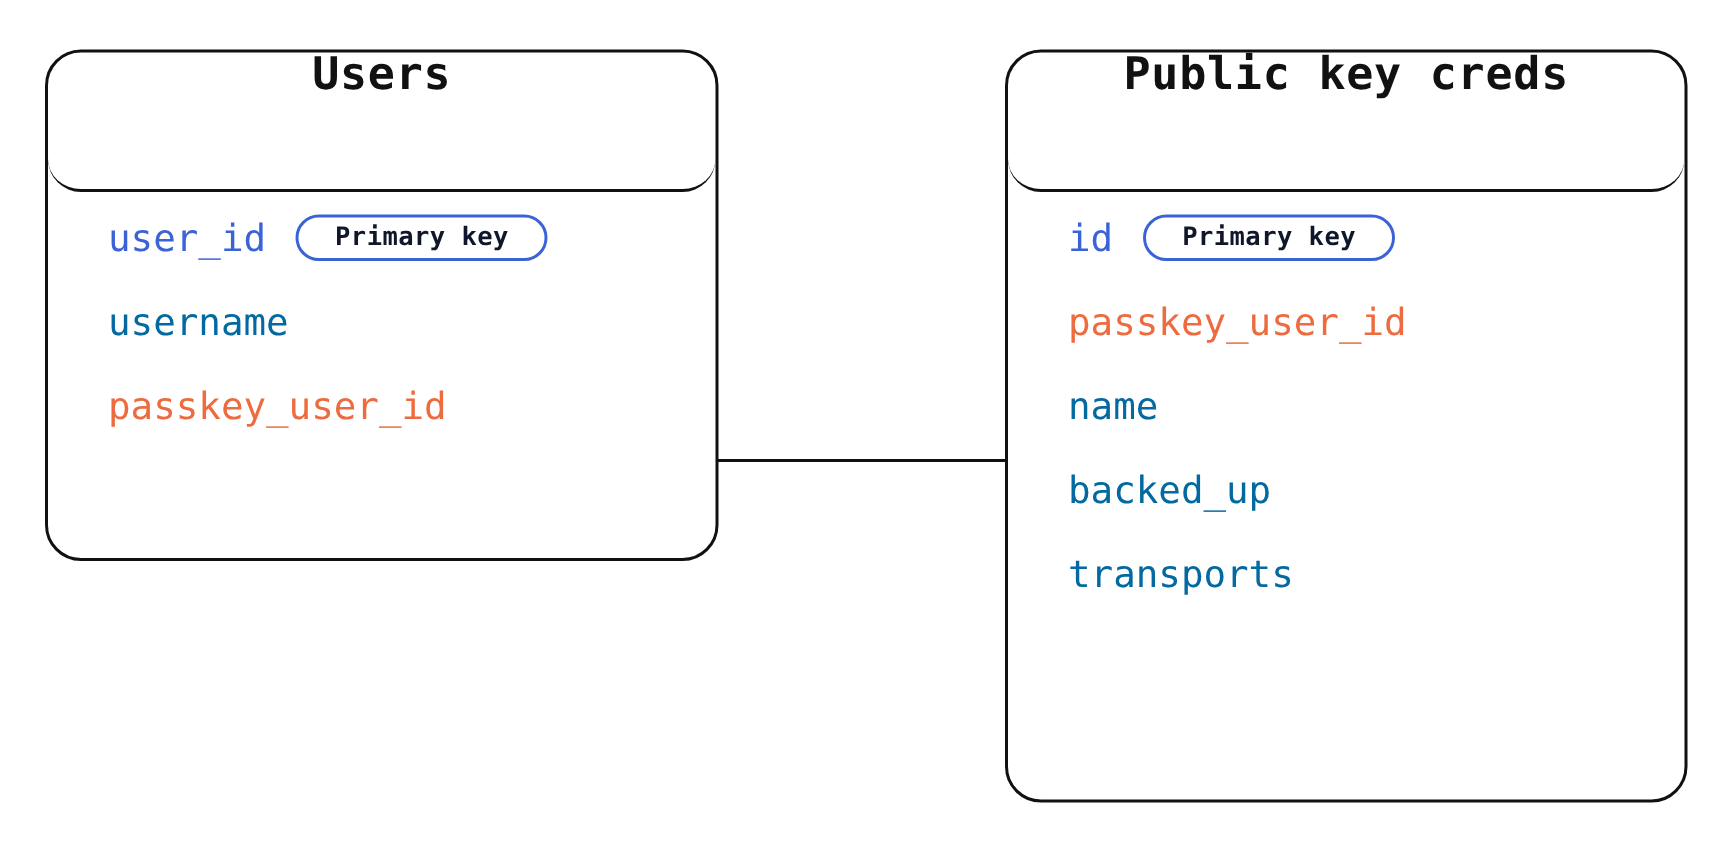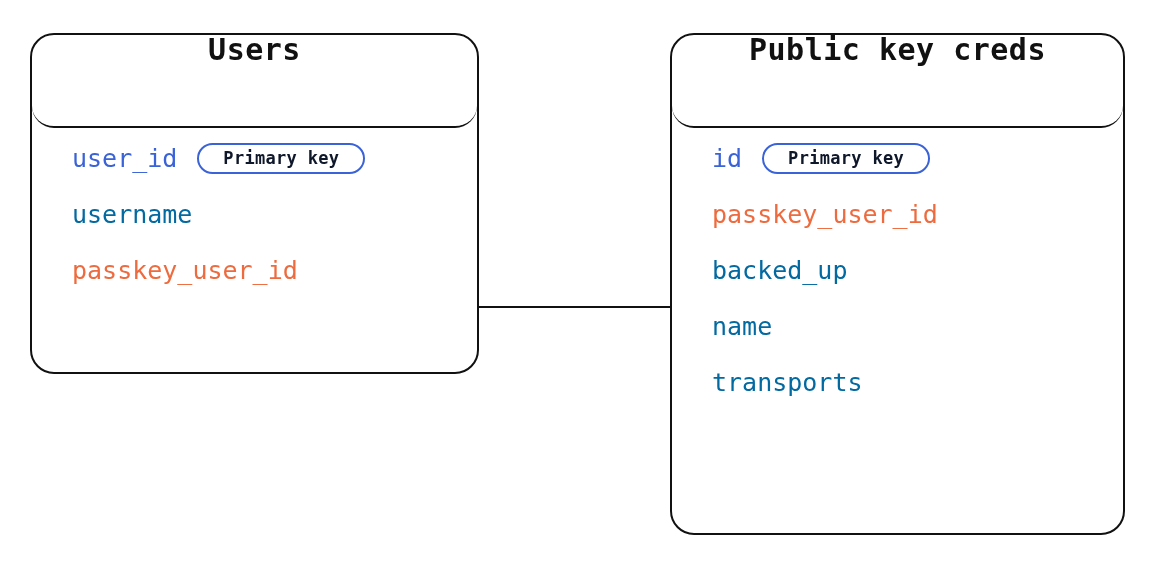--- a/index.html
+++ b/index.html
@@ -185,27 +185,27 @@
           <span class="pk-badge-label">Primary key</span>
         </span>
       </div>
 
 
       <div class="field-row">
         <span class="field-name is-fk">passkey_user_id</span>
       </div>
 
       <div class="field-row">
+        <span class="field-name">name</span>
+      </div>
+
+      <div class="field-row">
         <span class="field-name">backed_up</span>
       </div>
 
       <div class="field-row">
-        <span class="field-name">name</span>
-      </div>
-
-      <div class="field-row">
         <span class="field-name">transports</span>
       </div>
 
     </div>
   </div>
 
 </div>
 
 </body></html>

